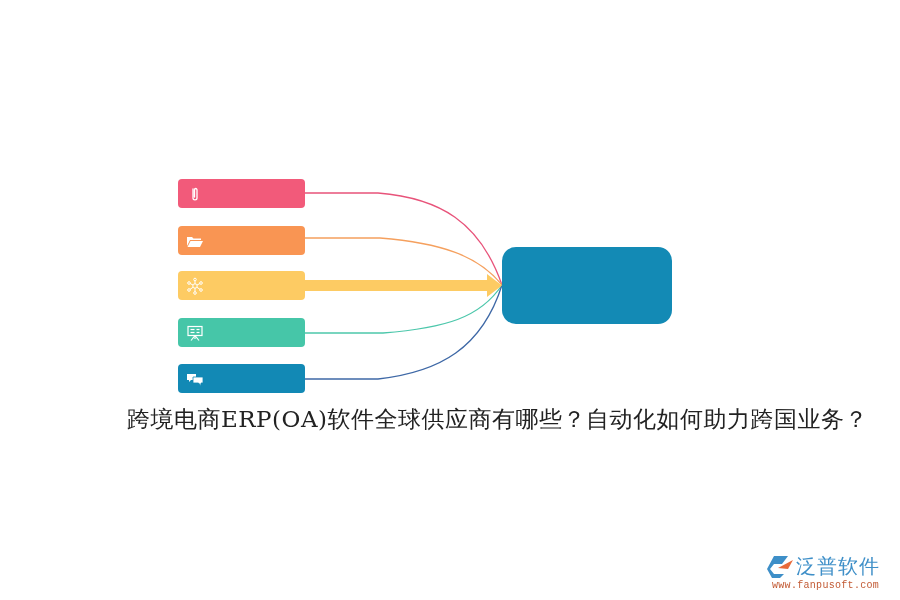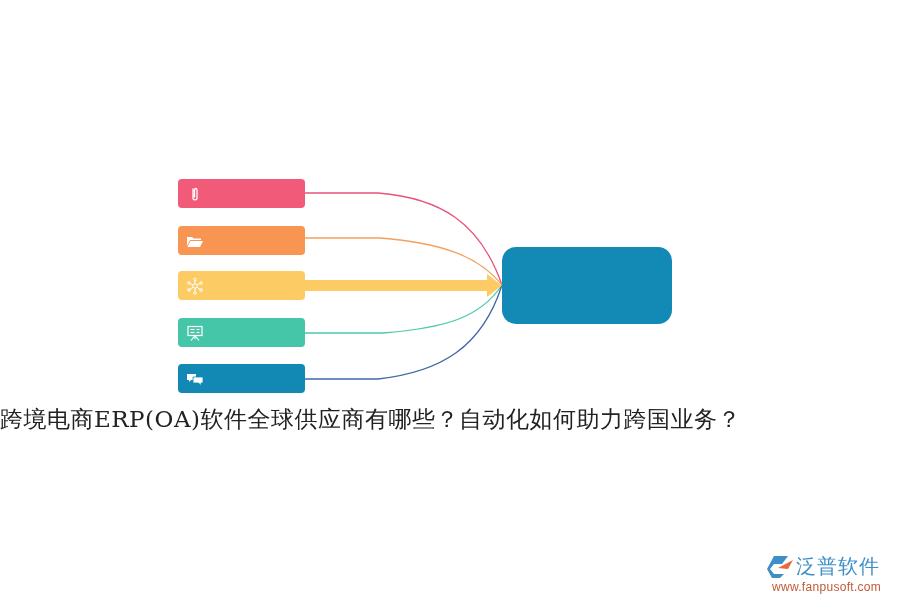--- a/index.html
+++ b/index.html
@@ -1,25 +1,25 @@
 <!DOCTYPE html>
 <html><head>
   <meta charset="utf-8">
   <style>
     html, body { margin: 0; padding: 0; }
     body { width: 900px; height: 600px; background: #ffffff; position: relative; overflow: hidden; font-family: "DejaVu Sans", sans-serif; }
     .diagram { position: absolute; left: 0; top: 0; width: 900px; height: 600px; }
     .node-box { position: absolute; left: 178px; width: 127px; height: 29px; border-radius: 4px; }
     .node-icon { position: absolute; left: 8px; top: 6px; width: 18px; height: 18px; }
     .center-node { position: absolute; left: 502px; top: 247px; width: 170px; height: 77px; border-radius: 14px; }
-    .title { position: absolute; left: 0; top: 404px; width: 868px; text-align: left; font-family: "DejaVu Serif", "Liberation Serif", serif; font-size: 23px; color: #222; letter-spacing: 0.5px; white-space: nowrap; }
+    .title { position: absolute; left: 0; top: 404px; width: 868px; text-align: right; font-family: "DejaVu Serif", "Liberation Serif", serif; font-size: 23px; color: #222; letter-spacing: 0.5px; white-space: nowrap; }
     .logo { position: absolute; left: 766px; top: 553px; width: 130px; height: 42px; }
     .logo-mark { position: absolute; left: 0; top: 2px; width: 30px; height: 24px; }
     .logo-name { position: absolute; left: 30px; top: 0; font-family: "DejaVu Sans", sans-serif; font-size: 20px; color: #3e8fc8; letter-spacing: 1px; text-align: right; }
-    .logo-url { position: absolute; left: 6px; top: 27px; font-family: Liberation Sans, sans-serif; font-size: 12px; color: #c25a34; letter-spacing: 0.3px; }
+    .logo-url { position: absolute; left: 6px; top: 27px; font-family: Liberation Mono, monospace; font-size: 10px; color: #c25a34; letter-spacing: 0.3px; }
   </style>
 </head>
 <body>
 
 <div class="diagram">
   <svg width="900" height="600" style="position:absolute;left:0;top:0">
     <path d="M305,193 L378,193 C440,198 480,222 502,285" fill="none" stroke="#e8537a" stroke-width="1.3"></path>
     <path d="M305,238 L380,238 C440,243 478,255 502,285" fill="none" stroke="#f5a05e" stroke-width="1.3"></path>
     <path d="M305,333 L383,333 C445,328 480,318 502,285" fill="none" stroke="#4cc7ab" stroke-width="1.3"></path>
     <path d="M305,379 L378,379 C440,372 482,348 502,285" fill="none" stroke="#3e68a6" stroke-width="1.3"></path>

